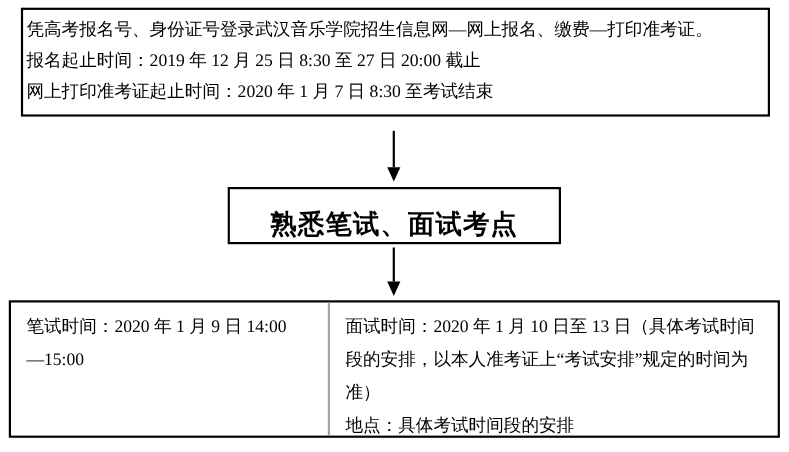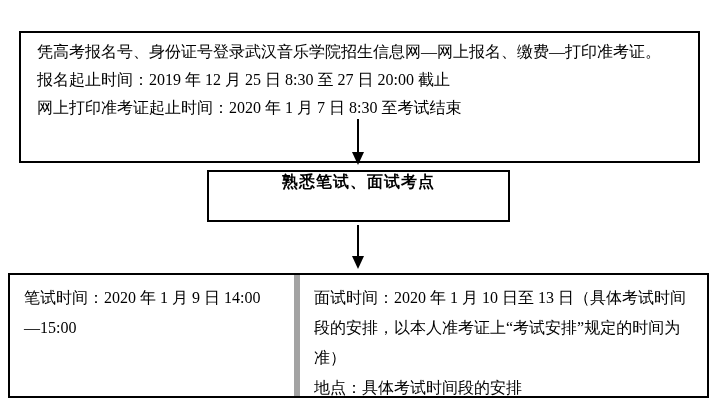--- a/index.html
+++ b/index.html
@@ -20,61 +20,60 @@
     position: absolute;
     box-sizing: border-box;
     border: 2px solid #000000;
     background: #ffffff;
   }
   
   #top-box {
     left: 19px;
     top: 7px;
     width: 681px;
-    height: 132px;
-    padding: 5px 3px 0 16px;
+    height: 99px;
+    padding: 5px 3px 0 3px;
     font-size: 16px;
     line-height: 28px;
-    margin-top: 24px;
   }
   #top-box p {
     margin: 0;
     white-space: nowrap;
   }
   
   #middle-box {
     left: 207px;
     top: 170px;
     width: 303px;
     height: 52px;
     display: flex;
-    align-items: flex-start;
+    align-items: flex-end;
     justify-content: center;
     font-family: "Liberation Sans", "DejaVu Sans", sans-serif;
     font-weight: bold;
-    font-size: 16px;
+    font-size: 24px;
     letter-spacing: 1px;
   }
   
   #bottom-box {
     left: 8px;
     top: 273px;
     width: 701px;
     height: 125px;
     display: flex;
     font-size: 16px;
     line-height: 30px;
   }
   #bottom-box .cell {
     box-sizing: border-box;
     padding: 8px 14px 0 14px;
   }
   #cell-written {
     width: 290px;
-    border-right: 6px solid #a3a3a3;
+    border-right: 2px solid #a3a3a3;
     padding-right: 22px !important;
   }
   #cell-interview {
     flex: 1;
     border-radius: 11px;
   }
   .cell p { margin: 0; }
   
   .arrow {
     position: absolute;

